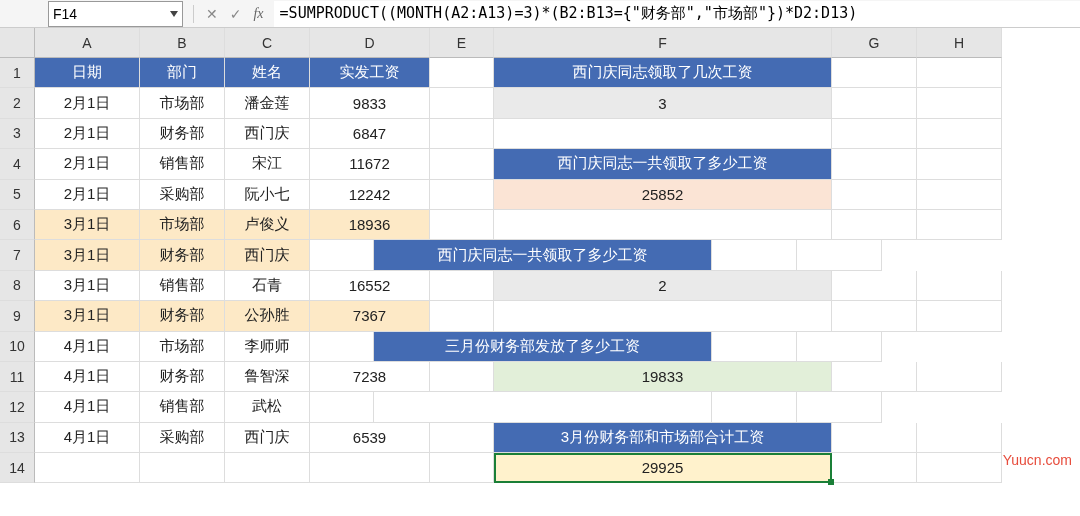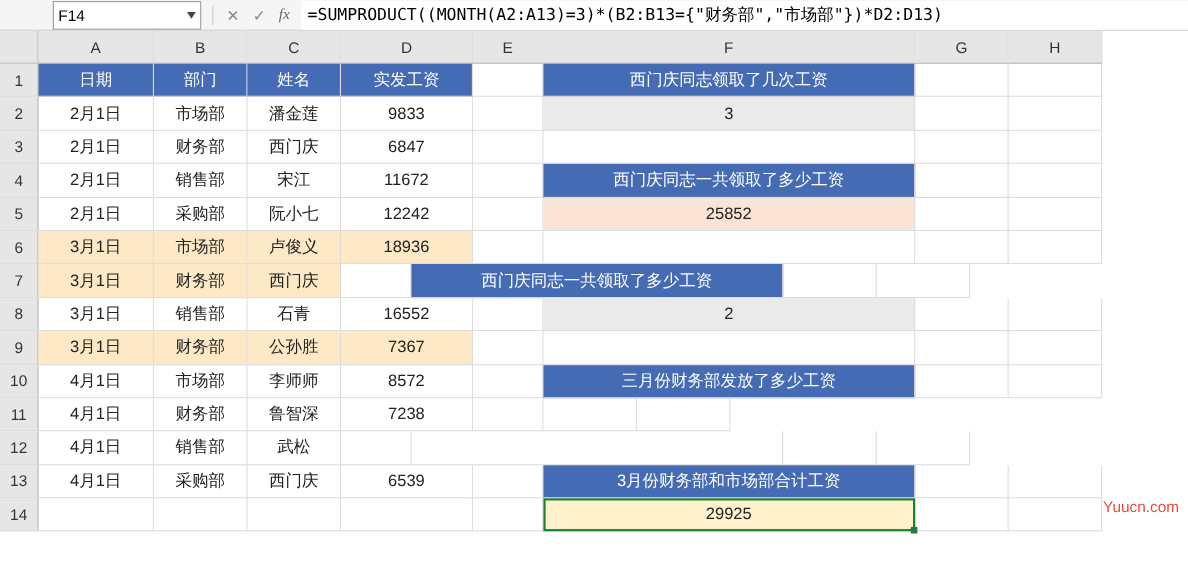--- a/index.html
+++ b/index.html
@@ -173,32 +173,32 @@
         <div class="cell wD hl">7367</div>
         <div class="cell wE"></div>
         <div class="cell wF"></div>
         <div class="cell wG"></div>
         <div class="cell wH"></div>
       </div>
       <div class="row">
         <div class="cell wA">4月1日</div>
         <div class="cell wB">市场部</div>
         <div class="cell wC">李师师</div>
-        <div class="cell wD">8572</div>
         <div class="cell wE"></div>
         <div class="cell wF hdrbig">三月份财务部发放了多少工资</div>
         <div class="cell wG"></div>
         <div class="cell wH"></div>
       </div>
       <div class="row">
         <div class="cell wA">4月1日</div>
         <div class="cell wB">财务部</div>
         <div class="cell wC">鲁智深</div>
         <div class="cell wD">7238</div>
         <div class="cell wE"></div>
+        <div class="cell wF green">19833</div>
         <div class="cell wG"></div>
         <div class="cell wH"></div>
       </div>
       <div class="row">
         <div class="cell wA">4月1日</div>
         <div class="cell wB">销售部</div>
         <div class="cell wC">武松</div>
         <div class="cell wE"></div>
         <div class="cell wF"></div>
         <div class="cell wG"></div>

